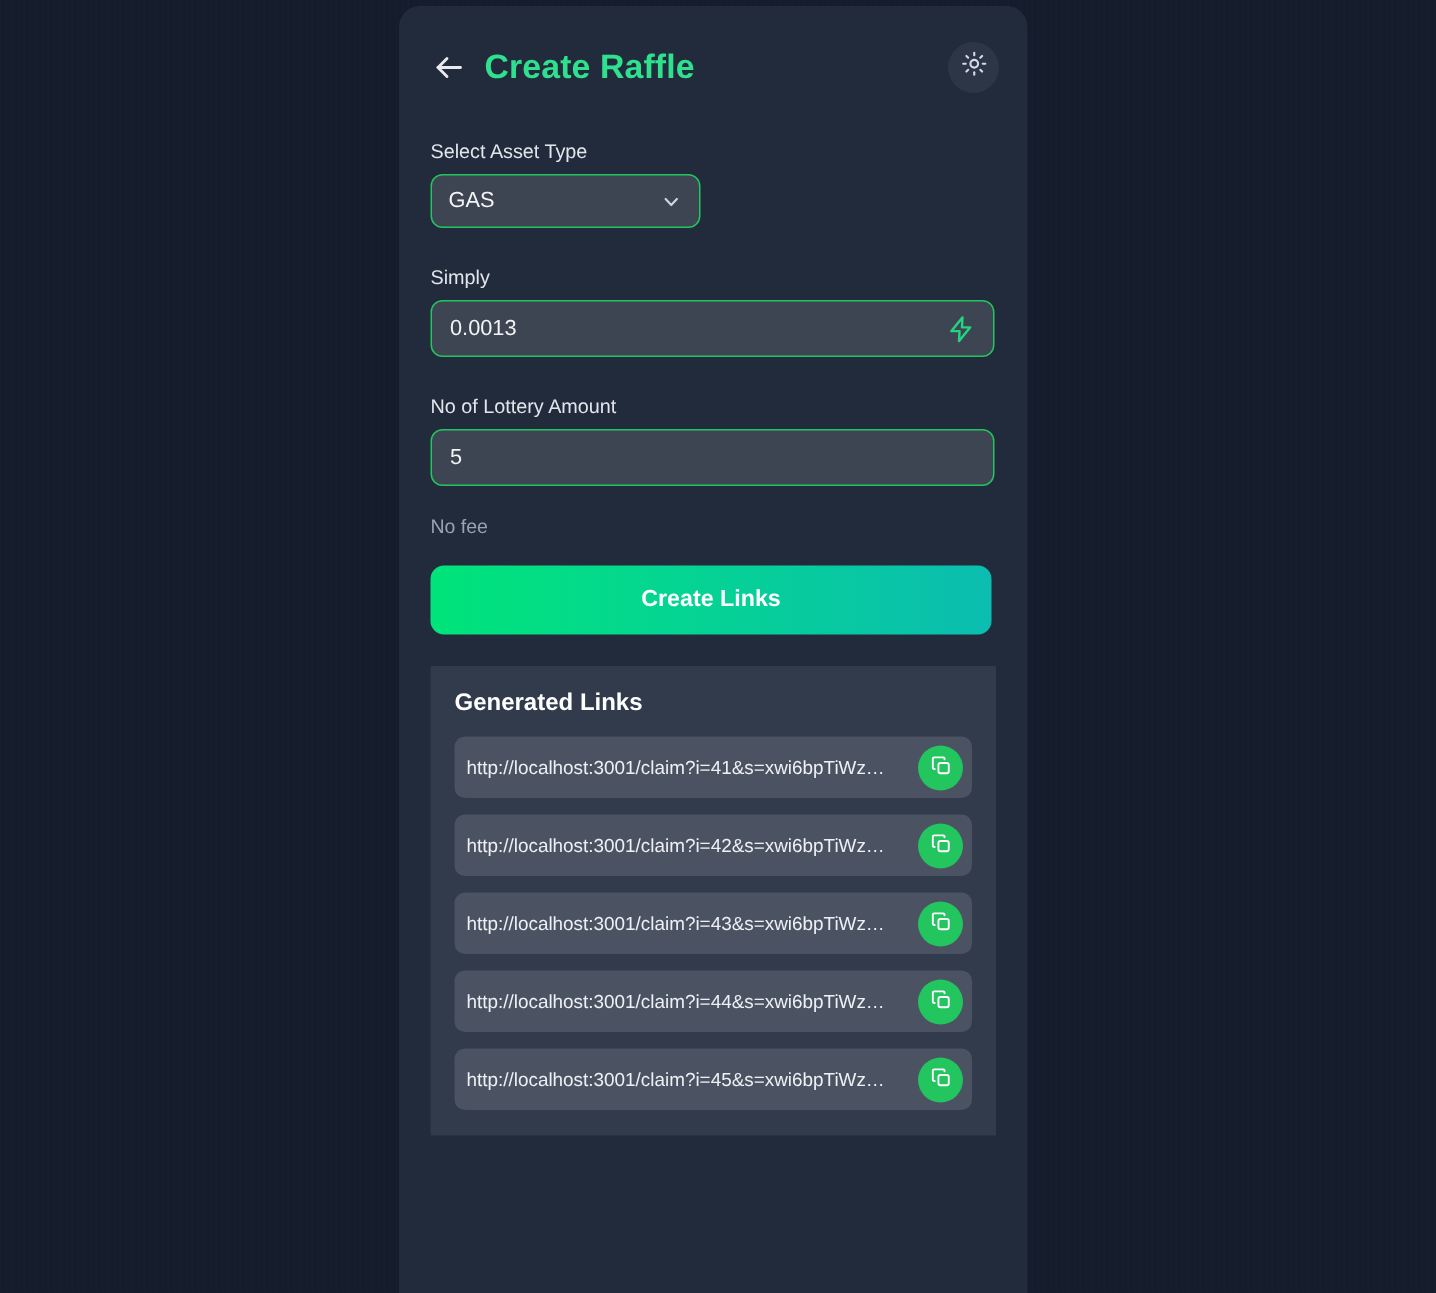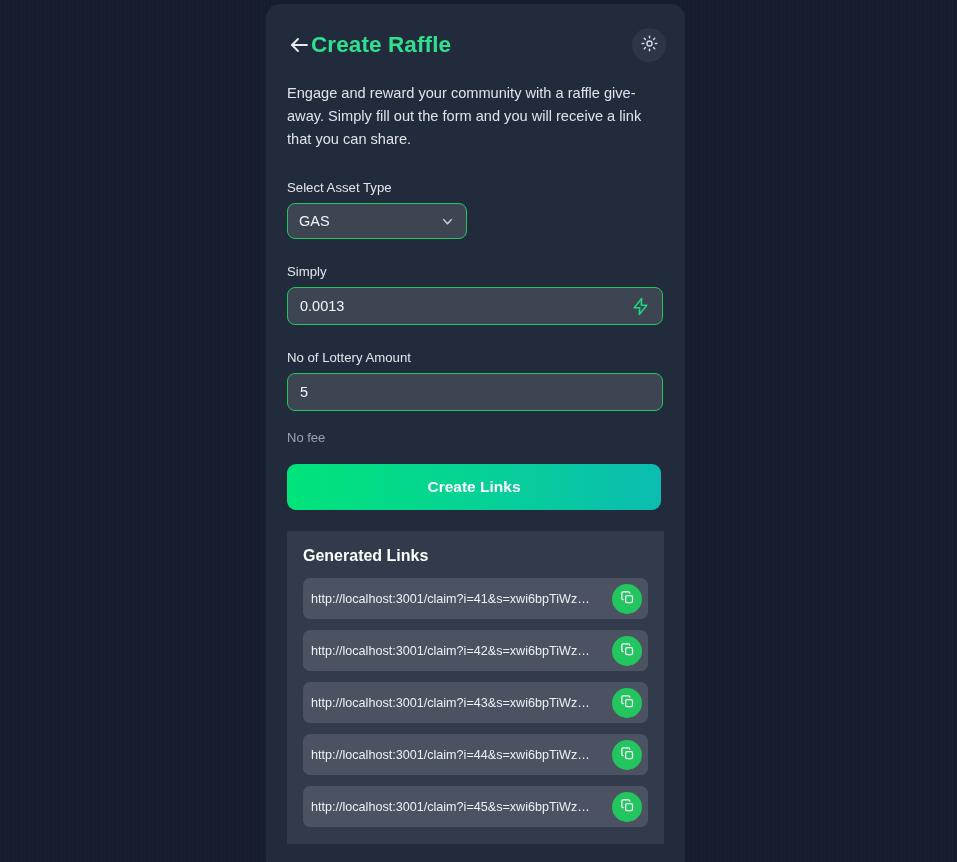--- a/index.html
+++ b/index.html
@@ -52,20 +52,21 @@
     display: flex;
     align-items: center;
     justify-content: center;
     cursor: pointer;
     flex: 0 0 auto;
   }
   .page-title {
     font-size: 22.5px;
     font-weight: bold;
     color: #2fe08e;
+    margin-left: 12px;
     letter-spacing: 0.1px;
   }
   .theme-toggle {
     position: absolute;
     right: -2px;
     top: 2px;
     width: 34px;
     height: 34px;
     border-radius: 50%;
     background: #2c3647;
@@ -247,21 +248,20 @@
             <line x1="20" y1="12" x2="22.4" y2="12"></line>
             <line x1="4.6" y1="4.6" x2="6.3" y2="6.3"></line>
             <line x1="17.7" y1="17.7" x2="19.4" y2="19.4"></line>
             <line x1="4.6" y1="19.4" x2="6.3" y2="17.7"></line>
             <line x1="17.7" y1="6.3" x2="19.4" y2="4.6"></line>
           </svg>
         </span>
       </div>
     </div>
 
-    <div class="description">Engage and reward your community with a raffle give-away. Simply fill out the form and you will receive a link that you can share.</div>
 
     <div class="field-label first">Select Asset Type</div>
     <div class="select-wrap">
       <div class="select-box">
         <span class="select-value">GAS</span>
         <span class="chevron">
           <svg width="15" height="15" viewBox="0 0 24 24" fill="none" stroke="currentColor" stroke-width="2.3" stroke-linecap="round" stroke-linejoin="round">
             <polyline points="6,9 12,15.5 18,9"></polyline>
           </svg>
         </span>

